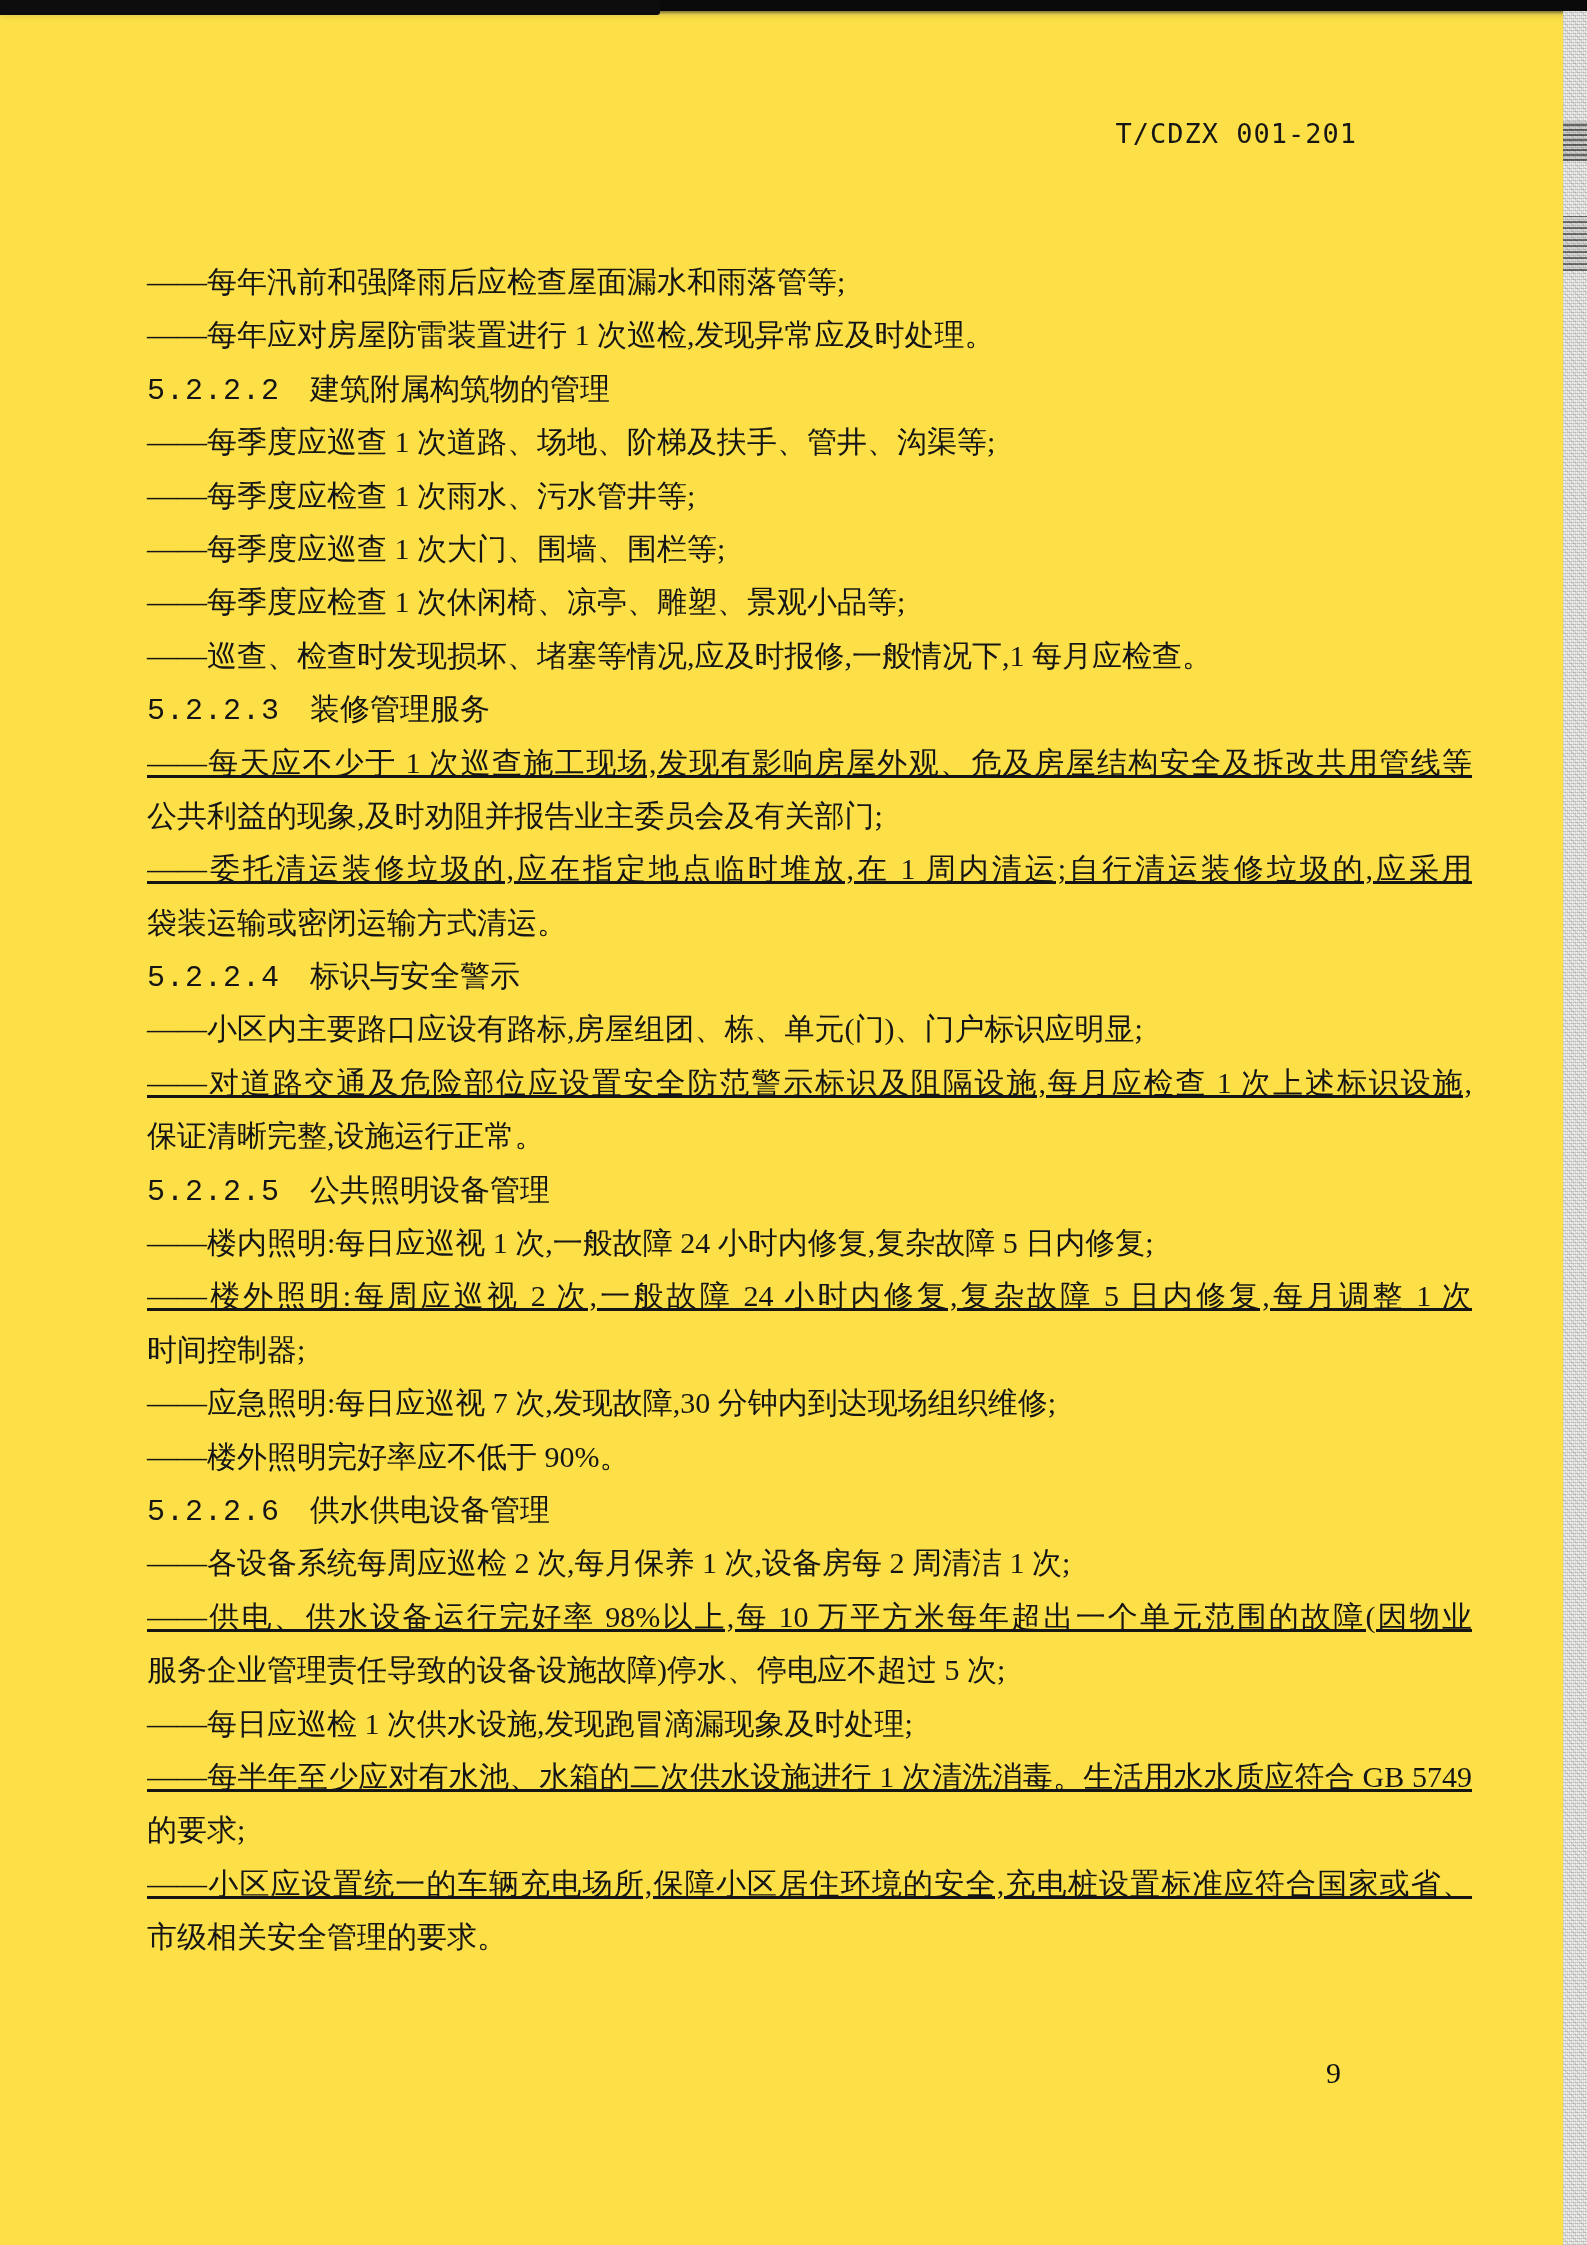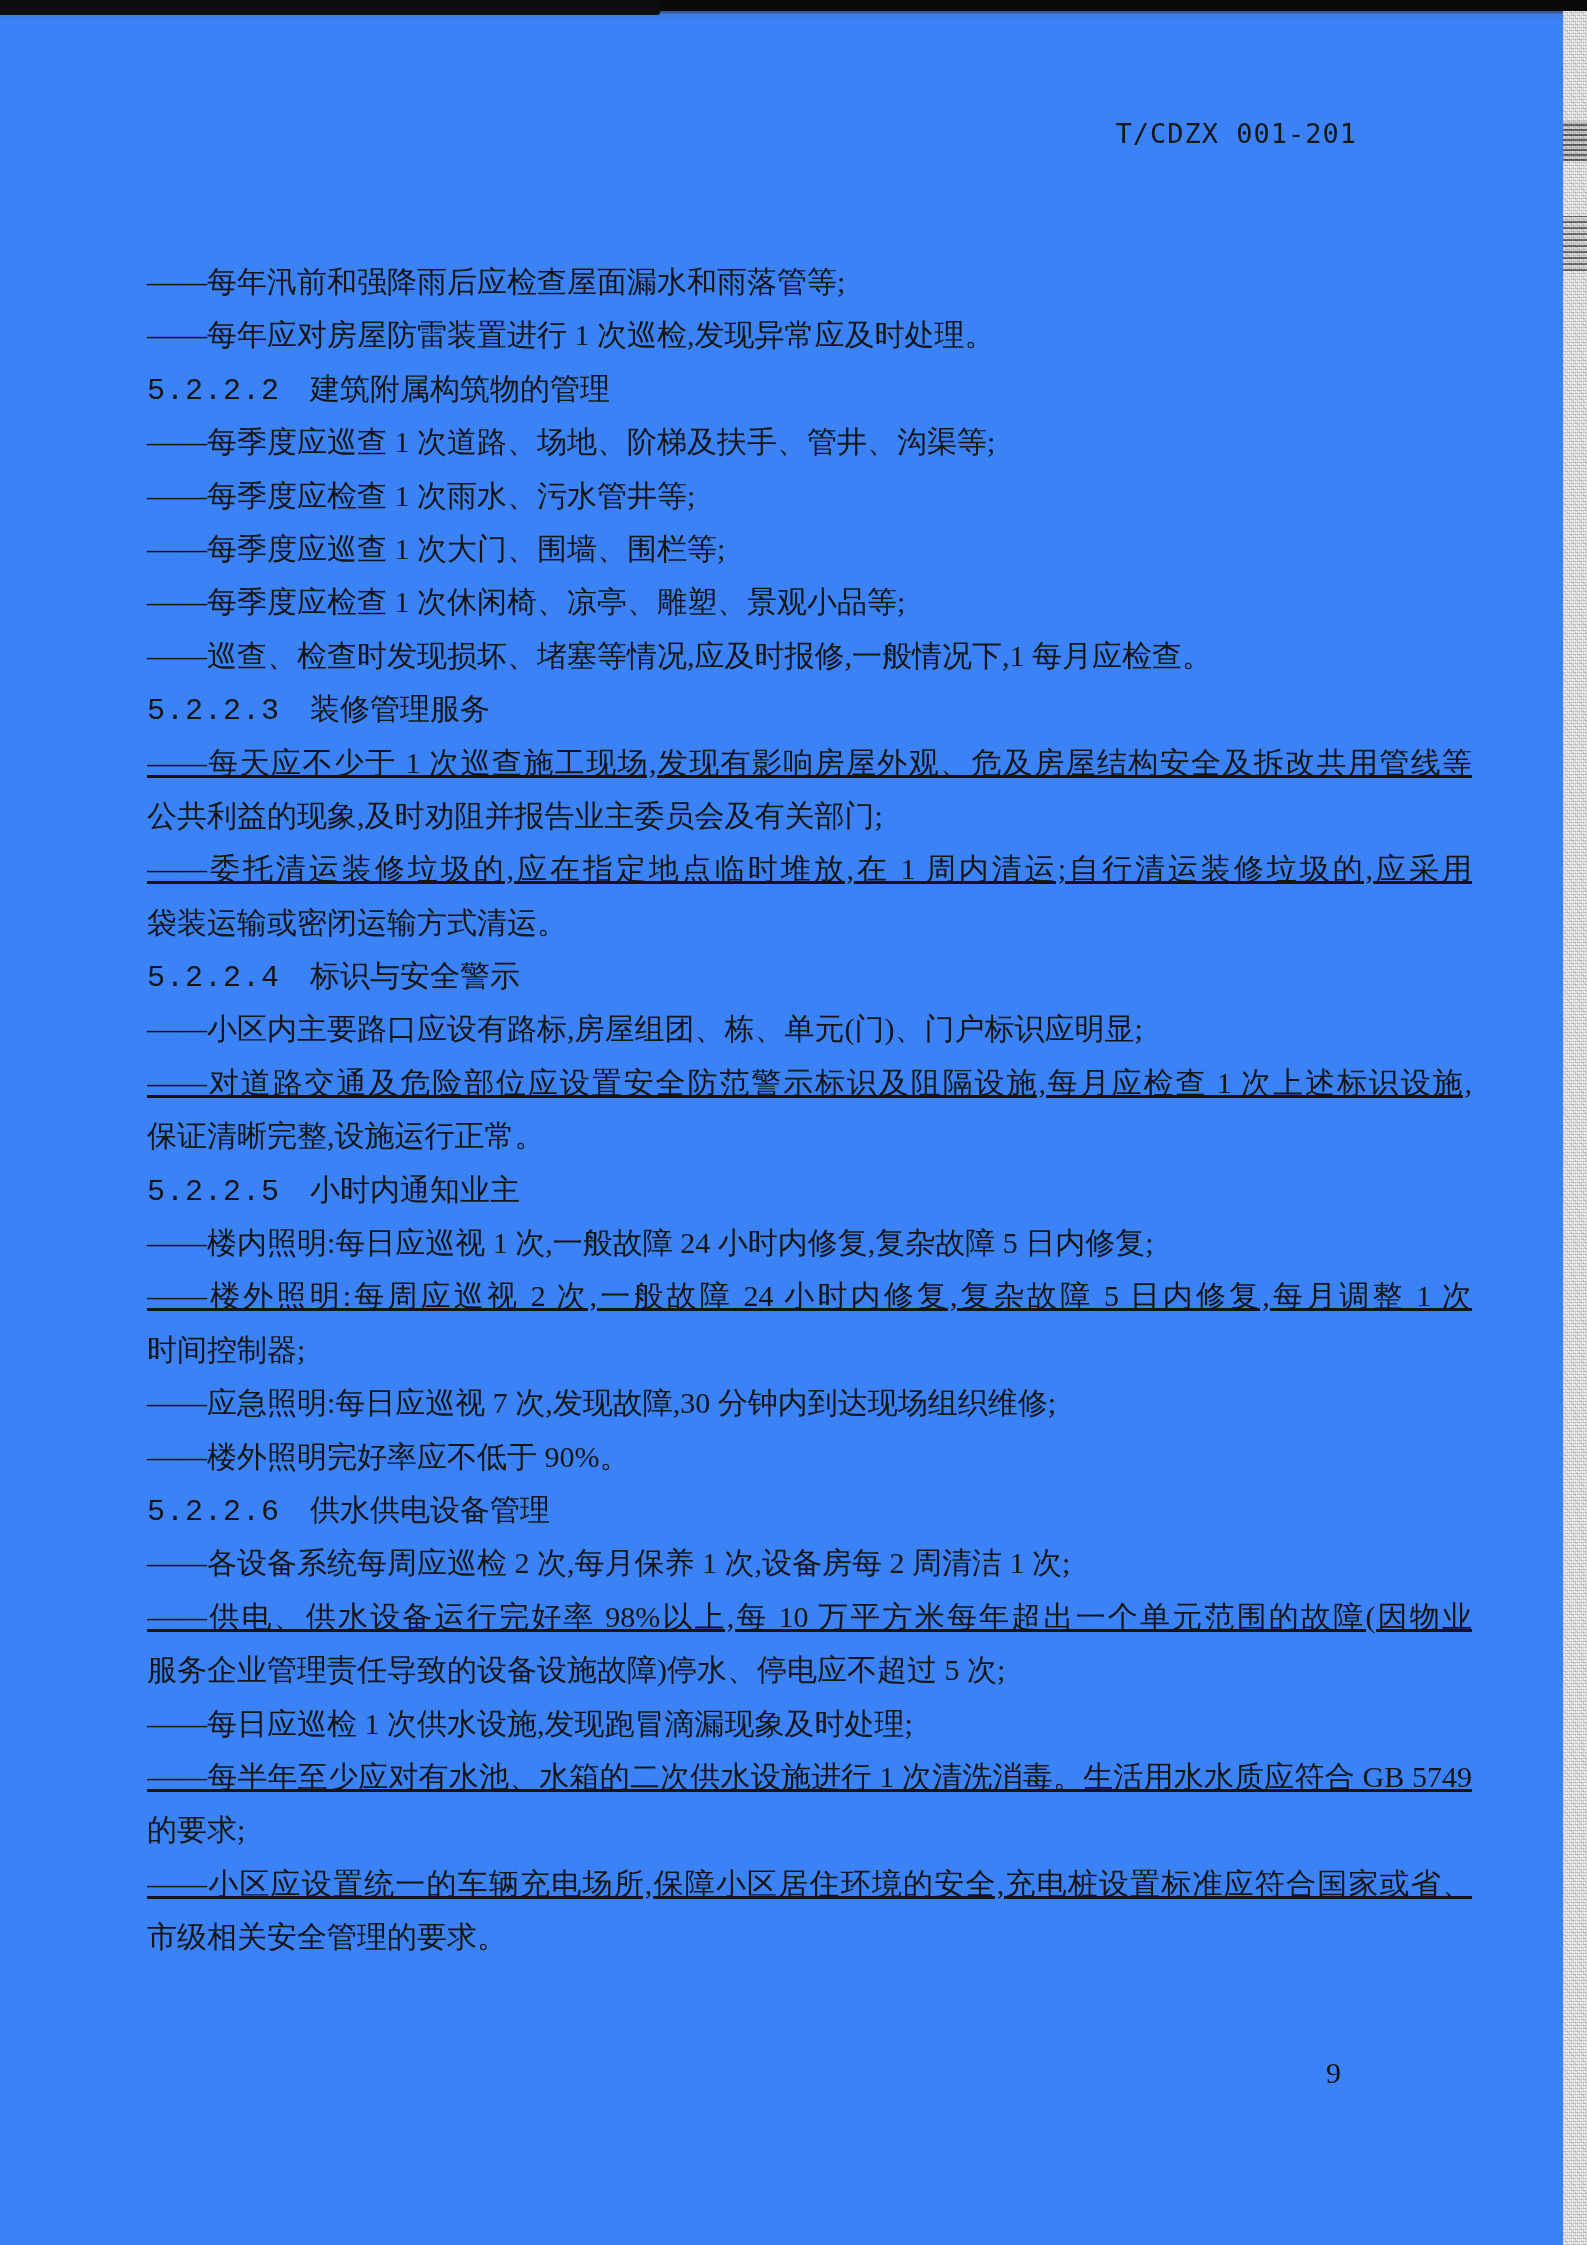--- a/index.html
+++ b/index.html
@@ -4,21 +4,21 @@
 <style>
   html, body { margin: 0; padding: 0; }
   body {
     width: 1587px; height: 2245px;
     background: #ffffff;
     position: relative;
     overflow: hidden;
     font-family: "Liberation Serif", serif;
     color: #1b1b1b;
   }
-  .page { position: absolute; inset: 0; background: #3b82f6; }
+  .page { position: absolute; inset: 0; background: #fde047; }
 
   
   .top-scan-bar {
     position: absolute; top: 0; left: 0; width: 1587px; height: 11px;
     background: #0a0a0a;
     box-shadow: 0 2px 2px rgba(40,40,40,.45), 0 4px 6px rgba(90,90,90,.25);
   }
   .top-scan-bar-thick {
     position: absolute; top: 0; left: 0; width: 660px; height: 15px;
     background: #0d0d0d; border-radius: 0 0 3px 0;
@@ -101,21 +101,21 @@
     <div class="line">——巡查、检查时发现损坏、堵塞等情况,应及时报修,一般情况下,1 每月应检查。</div>
     <div class="line heading"><span class="h-num">5.2.2.3</span><span class="h-title">装修管理服务</span></div>
     <div class="line fill">——每天应不少于 1 次巡查施工现场,发现有影响房屋外观、危及房屋结构安全及拆改共用管线等</div>
     <div class="line">公共利益的现象,及时劝阻并报告业主委员会及有关部门;</div>
     <div class="line fill">——委托清运装修垃圾的,应在指定地点临时堆放,在 1 周内清运;自行清运装修垃圾的,应采用</div>
     <div class="line">袋装运输或密闭运输方式清运。</div>
     <div class="line heading"><span class="h-num">5.2.2.4</span><span class="h-title">标识与安全警示</span></div>
     <div class="line">——小区内主要路口应设有路标,房屋组团、栋、单元(门)、门户标识应明显;</div>
     <div class="line fill">——对道路交通及危险部位应设置安全防范警示标识及阻隔设施,每月应检查 1 次上述标识设施,</div>
     <div class="line">保证清晰完整,设施运行正常。</div>
-    <div class="line heading"><span class="h-num">5.2.2.5</span><span class="h-title">小时内通知业主</span></div>
+    <div class="line heading"><span class="h-num">5.2.2.5</span><span class="h-title">公共照明设备管理</span></div>
     <div class="line">——楼内照明:每日应巡视 1 次,一般故障 24 小时内修复,复杂故障 5 日内修复;</div>
     <div class="line fill">——楼外照明:每周应巡视 2 次,一般故障 24 小时内修复,复杂故障 5 日内修复,每月调整 1 次</div>
     <div class="line">时间控制器;</div>
     <div class="line">——应急照明:每日应巡视 7 次,发现故障,30 分钟内到达现场组织维修;</div>
     <div class="line">——楼外照明完好率应不低于 90%。</div>
     <div class="line heading"><span class="h-num">5.2.2.6</span><span class="h-title">供水供电设备管理</span></div>
     <div class="line">——各设备系统每周应巡检 2 次,每月保养 1 次,设备房每 2 周清洁 1 次;</div>
     <div class="line fill">——供电、供水设备运行完好率 98%以上,每 10 万平方米每年超出一个单元范围的故障(因物业</div>
     <div class="line">服务企业管理责任导致的设备设施故障)停水、停电应不超过 5 次;</div>
     <div class="line">——每日应巡检 1 次供水设施,发现跑冒滴漏现象及时处理;</div>

